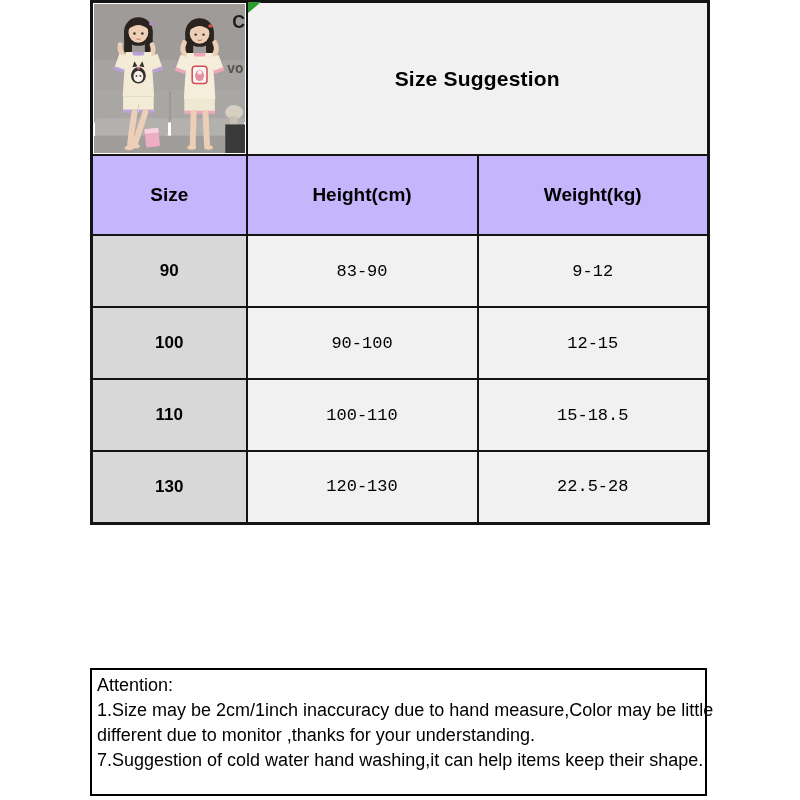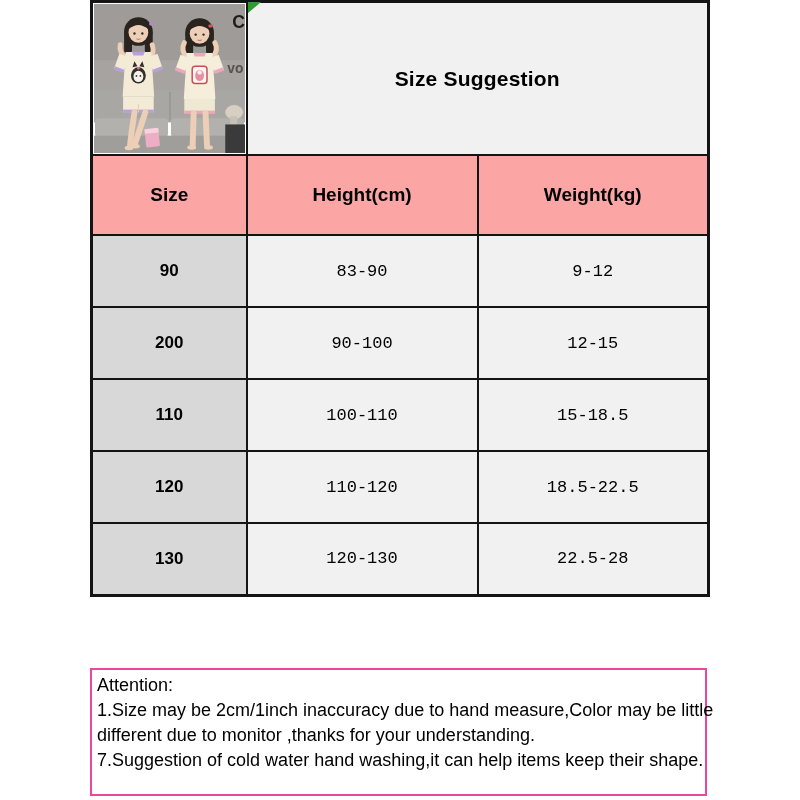--- a/index.html
+++ b/index.html
@@ -37,21 +37,21 @@
   td.photo-cell { background: #ffffff; padding: 1px; }
   td.photo-cell svg { display: block; }
 
   td.title-cell {
     background: #f1f1f1;
     font-size: 21px;
     font-weight: bold;
     letter-spacing: 0.2px;
   }
   tr.head-row td {
-    background: #fca5a5;
+    background: #c4b5fd;
     font-weight: bold;
     font-size: 19px;
   }
   td.size-head { font-size: 26px; }
   td.size-cell {
     background: #d8d8d8;
     font-weight: bold;
     font-size: 17px;
   }
   td.data-cell {
@@ -59,21 +59,21 @@
     font-size: 17px;
     font-family: Liberation Mono, monospace;
   }
 
   .attention-box {
     position: absolute;
     left: 90px;
     top: 668px;
     width: 617px;
     height: 128px;
-    border: 2px solid #ec4899;
+    border: 2px solid #000000;
     background: #ffffff;
     padding: 3px 5px;
     font-size: 18px;
     line-height: 25px;
   }
   .attention-box div { white-space: nowrap; }
 
   .corner-marker {
     position: absolute;
     left: 248px;
@@ -206,33 +206,28 @@
       <td>Height(cm)</td>
       <td>Weight(kg)</td>
     </tr>
 
     <tr class="data-row">
       <td class="size-cell">90</td>
       <td class="data-cell">83-90</td>
       <td class="data-cell">9-12</td>
     </tr>
     <tr class="data-row">
-      <td class="size-cell">200</td>
+      <td class="size-cell">100</td>
       <td class="data-cell">90-100</td>
       <td class="data-cell">12-15</td>
     </tr>
     <tr class="data-row">
       <td class="size-cell">110</td>
       <td class="data-cell">100-110</td>
       <td class="data-cell">15-18.5</td>
-    </tr>
-    <tr class="data-row">
-      <td class="size-cell">120</td>
-      <td class="data-cell">110-120</td>
-      <td class="data-cell">18.5-22.5</td>
     </tr>
     <tr class="data-row">
       <td class="size-cell">130</td>
       <td class="data-cell">120-130</td>
       <td class="data-cell">22.5-28</td>
     </tr>
   </tbody>
     </table>
 
   <svg class="corner-marker" width="13" height="11" viewBox="0 0 13 11">

